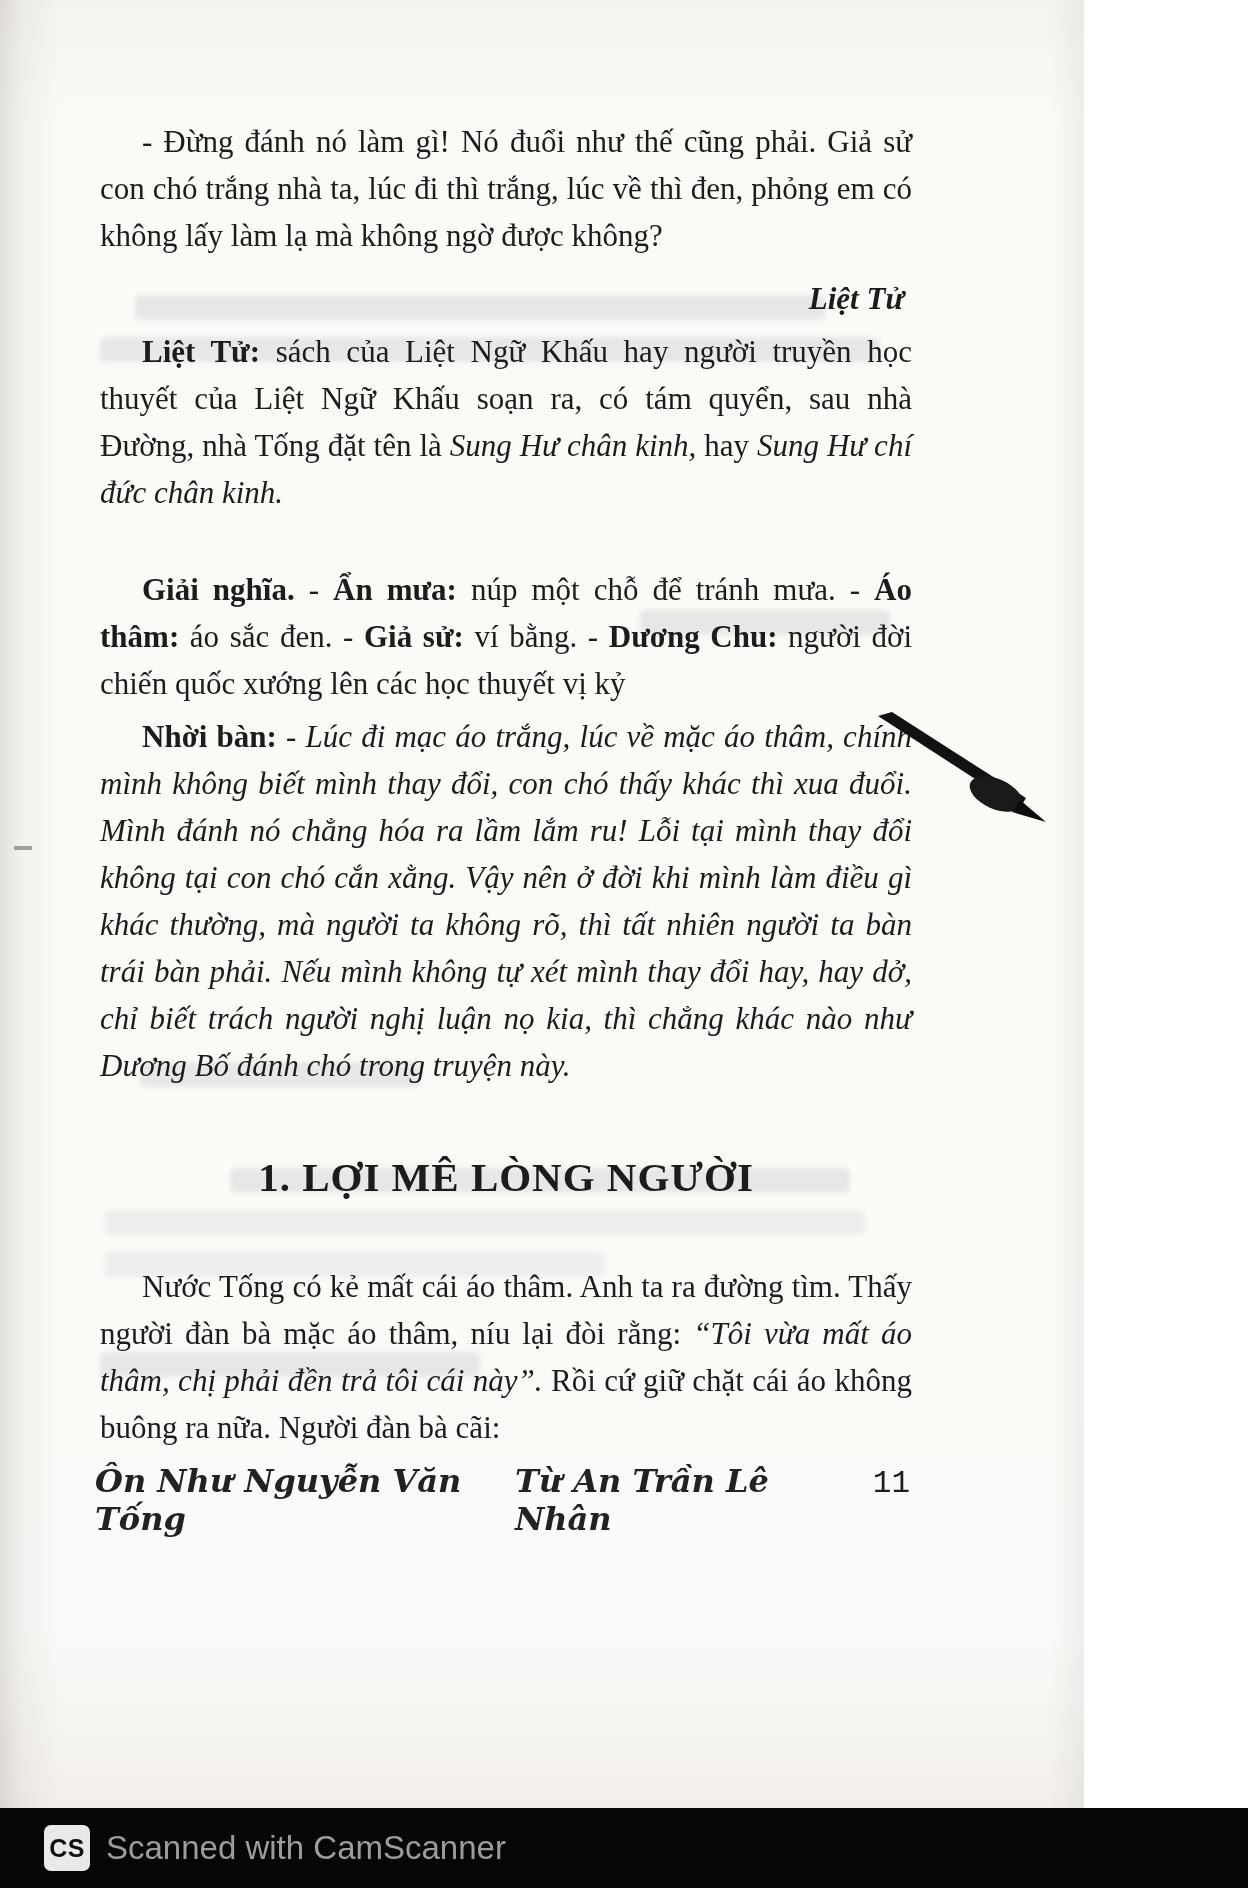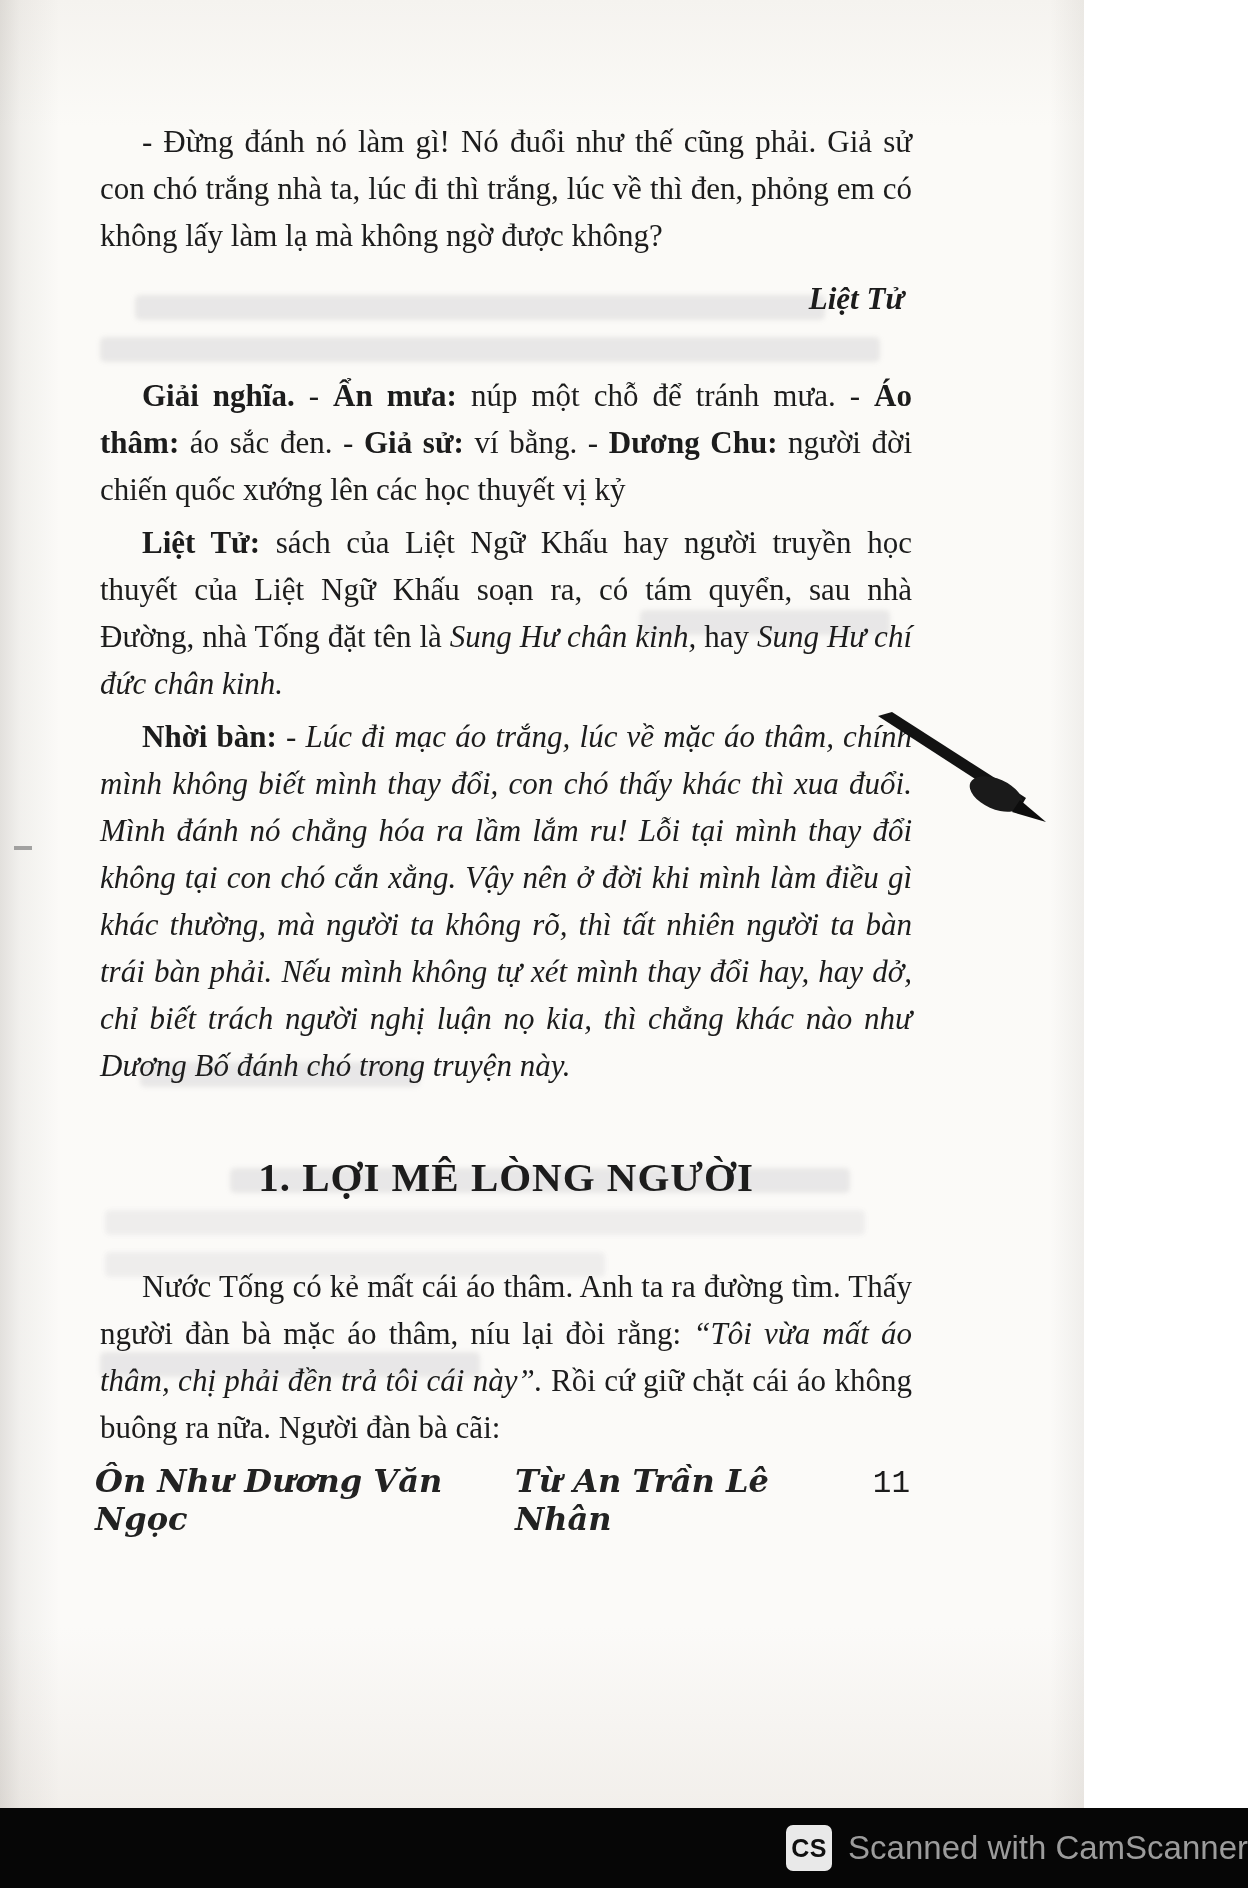--- a/index.html
+++ b/index.html
@@ -92,21 +92,20 @@
     z-index: 3;
   }
 
   
   .cam-bar {
     position: relative;
     width: 1248px; height: 80px;
     background: #060606;
     display: flex; align-items: center;
     font-family: "Liberation Sans", sans-serif;
-    justify-content: flex-end;
   }
   .cs-logo {
     width: 46px; height: 46px;
     margin-left: 44px;
     background: #e9e9e9;
     border-radius: 7px;
     display: flex; align-items: center; justify-content: center;
     font-weight: bold; font-size: 25px; color: #101010;
     letter-spacing: 0.5px;
   }
@@ -143,42 +142,42 @@
   <div class="content">
 
     <p class="indent">
       <span>- Đừng đánh nó làm gì! Nó đuổi như thế cũng phải. Giả sử con chó trắng nhà ta, lúc đi thì trắng, lúc về thì đen, phỏng em có không lấy làm lạ mà không ngờ được không?</span>
     </p>
 
     <p class="attribution">
       <span>Liệt Tử</span>
     </p>
 
+    <p class="indent note-para">
+      <span class="bold">Liệt Tử:</span><span> sách của Liệt Ngữ Khấu hay người truyền học thuyết của Liệt Ngữ Khấu soạn ra, có tám quyển, sau nhà Đường, nhà Tống đặt tên là </span><span class="italic">Sung Hư chân kinh,</span><span> hay </span><span class="italic">Sung Hư chí đức chân kinh.</span>
+    </p>
+
     <p class="indent glossary">
       <span class="bold">Giải nghĩa.</span><span> - </span><span class="bold">Ẩn mưa:</span><span> núp một chỗ để tránh mưa. - </span><span class="bold">Áo thâm:</span><span> áo sắc đen. - </span><span class="bold">Giả sử:</span><span> ví bằng. - </span><span class="bold">Dương Chu:</span><span> người đời chiến quốc xướng lên các học thuyết vị kỷ</span>
-    </p>
-
-    <p class="indent note-para">
-      <span class="bold">Liệt Tử:</span><span> sách của Liệt Ngữ Khấu hay người truyền học thuyết của Liệt Ngữ Khấu soạn ra, có tám quyển, sau nhà Đường, nhà Tống đặt tên là </span><span class="italic">Sung Hư chân kinh,</span><span> hay </span><span class="italic">Sung Hư chí đức chân kinh.</span>
     </p>
 
     <p class="indent comment">
       <span class="bold">Nhời bàn:</span><span class="italic"> - Lúc đi mạc áo trắng, lúc về mặc áo thâm, chính mình không biết mình thay đổi, con chó thấy khác thì xua đuổi. Mình đánh nó chẳng hóa ra lầm lắm ru! Lỗi tại mình thay đổi không tại con chó cắn xằng. Vậy nên ở đời khi mình làm điều gì khác thường, mà người ta không rõ, thì tất nhiên người ta bàn trái bàn phải. Nếu mình không tự xét mình thay đổi hay, hay dở, chỉ biết trách người nghị luận nọ kia, thì chẳng khác nào như Dương Bố đánh chó trong truyện này.</span>
     </p>
 
     <h2 class="section-heading">1. LỢI MÊ LÒNG NGƯỜI</h2>
 
     <p class="indent story">
       <span>Nước Tống có kẻ mất cái áo thâm. Anh ta ra đường tìm. Thấy người đàn bà mặc áo thâm, níu lại đòi rằng: </span><span class="italic">“Tôi vừa mất áo thâm, chị phải đền trả tôi cái này”.</span><span> Rồi cứ giữ chặt cái áo không buông ra nữa. Người đàn bà cãi:</span>
     </p>
 
   </div>
 
   <div class="footer">
-    <span class="author author-left">Ôn Như Dương Văn Ngọc</span>
+    <span class="author author-left">Ôn Như Nguyễn Văn Tống</span>
     <span class="author author-right">Từ An Trần Lê Nhân</span>
     <span class="page-number">11</span>
   </div>
 
 </div>
 
 <div class="cam-bar">
   <div class="cs-logo">
     <span>CS</span>
   </div>

